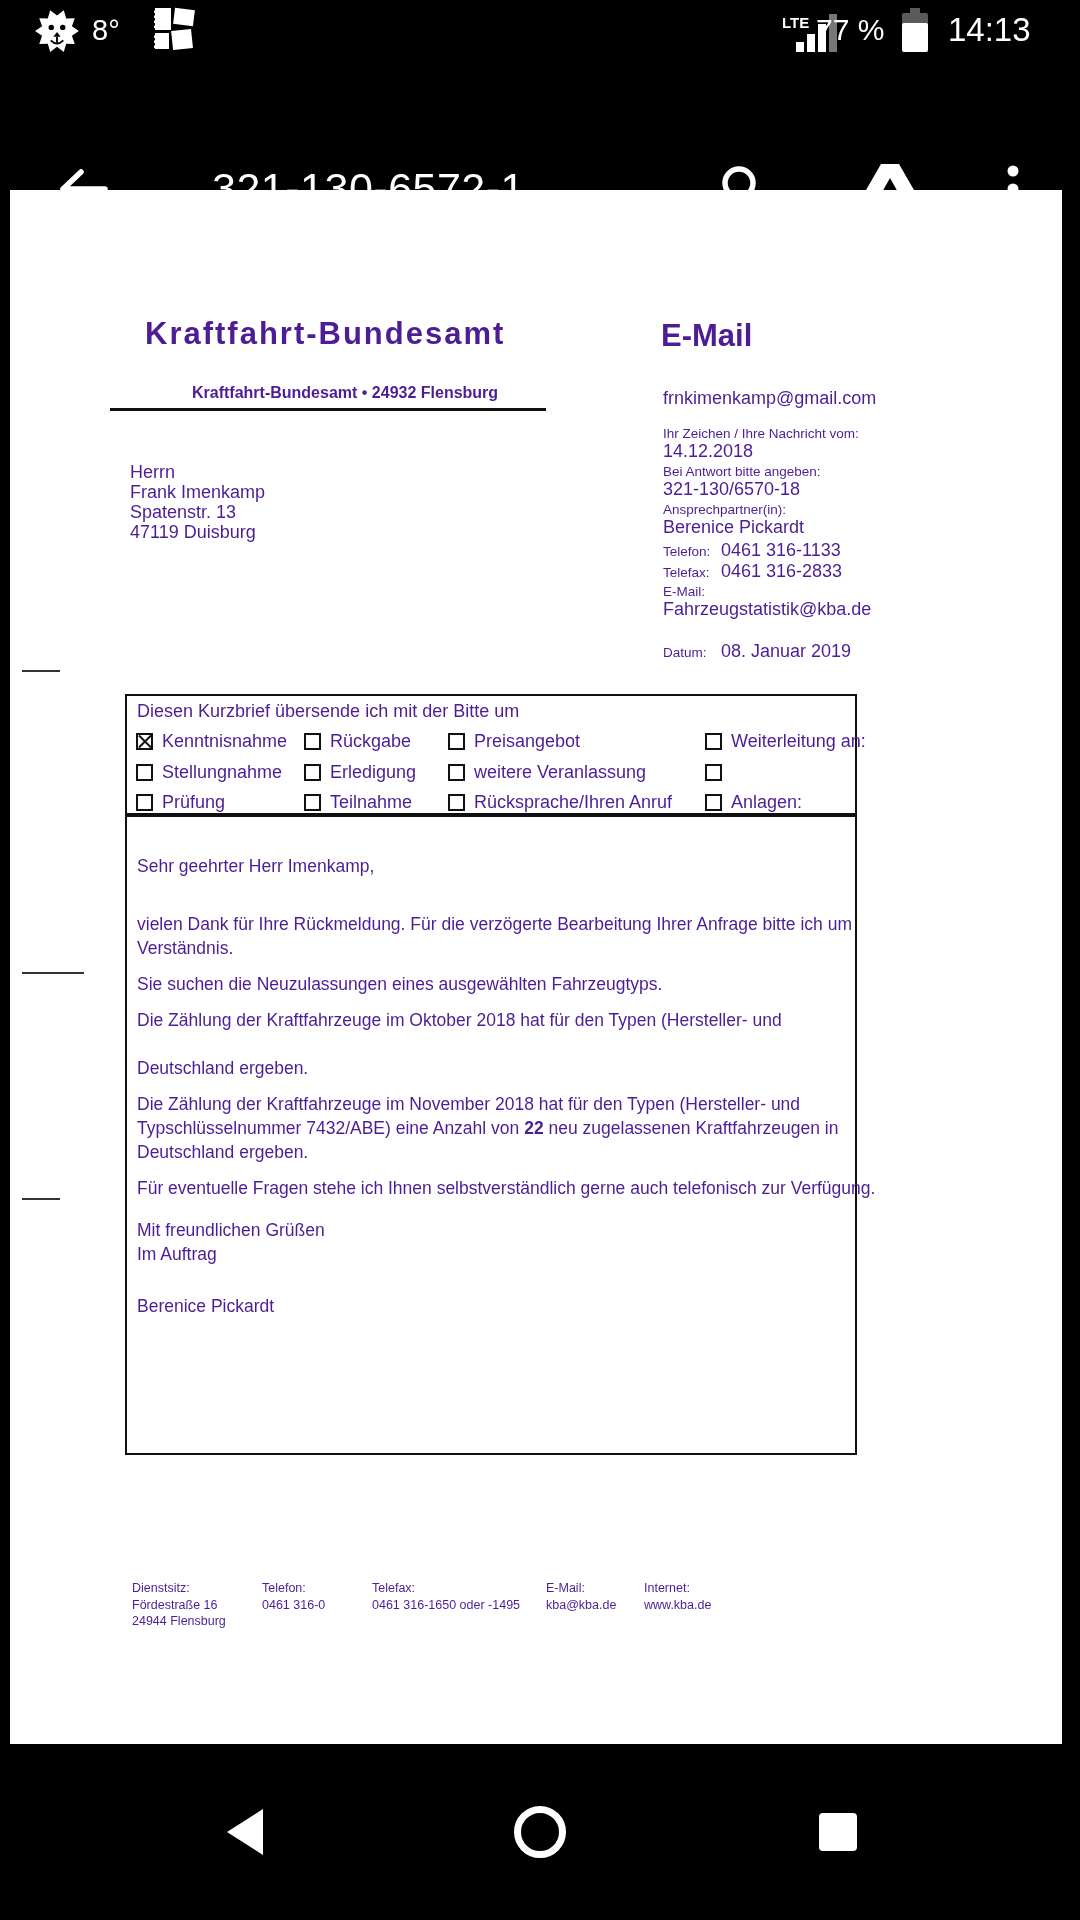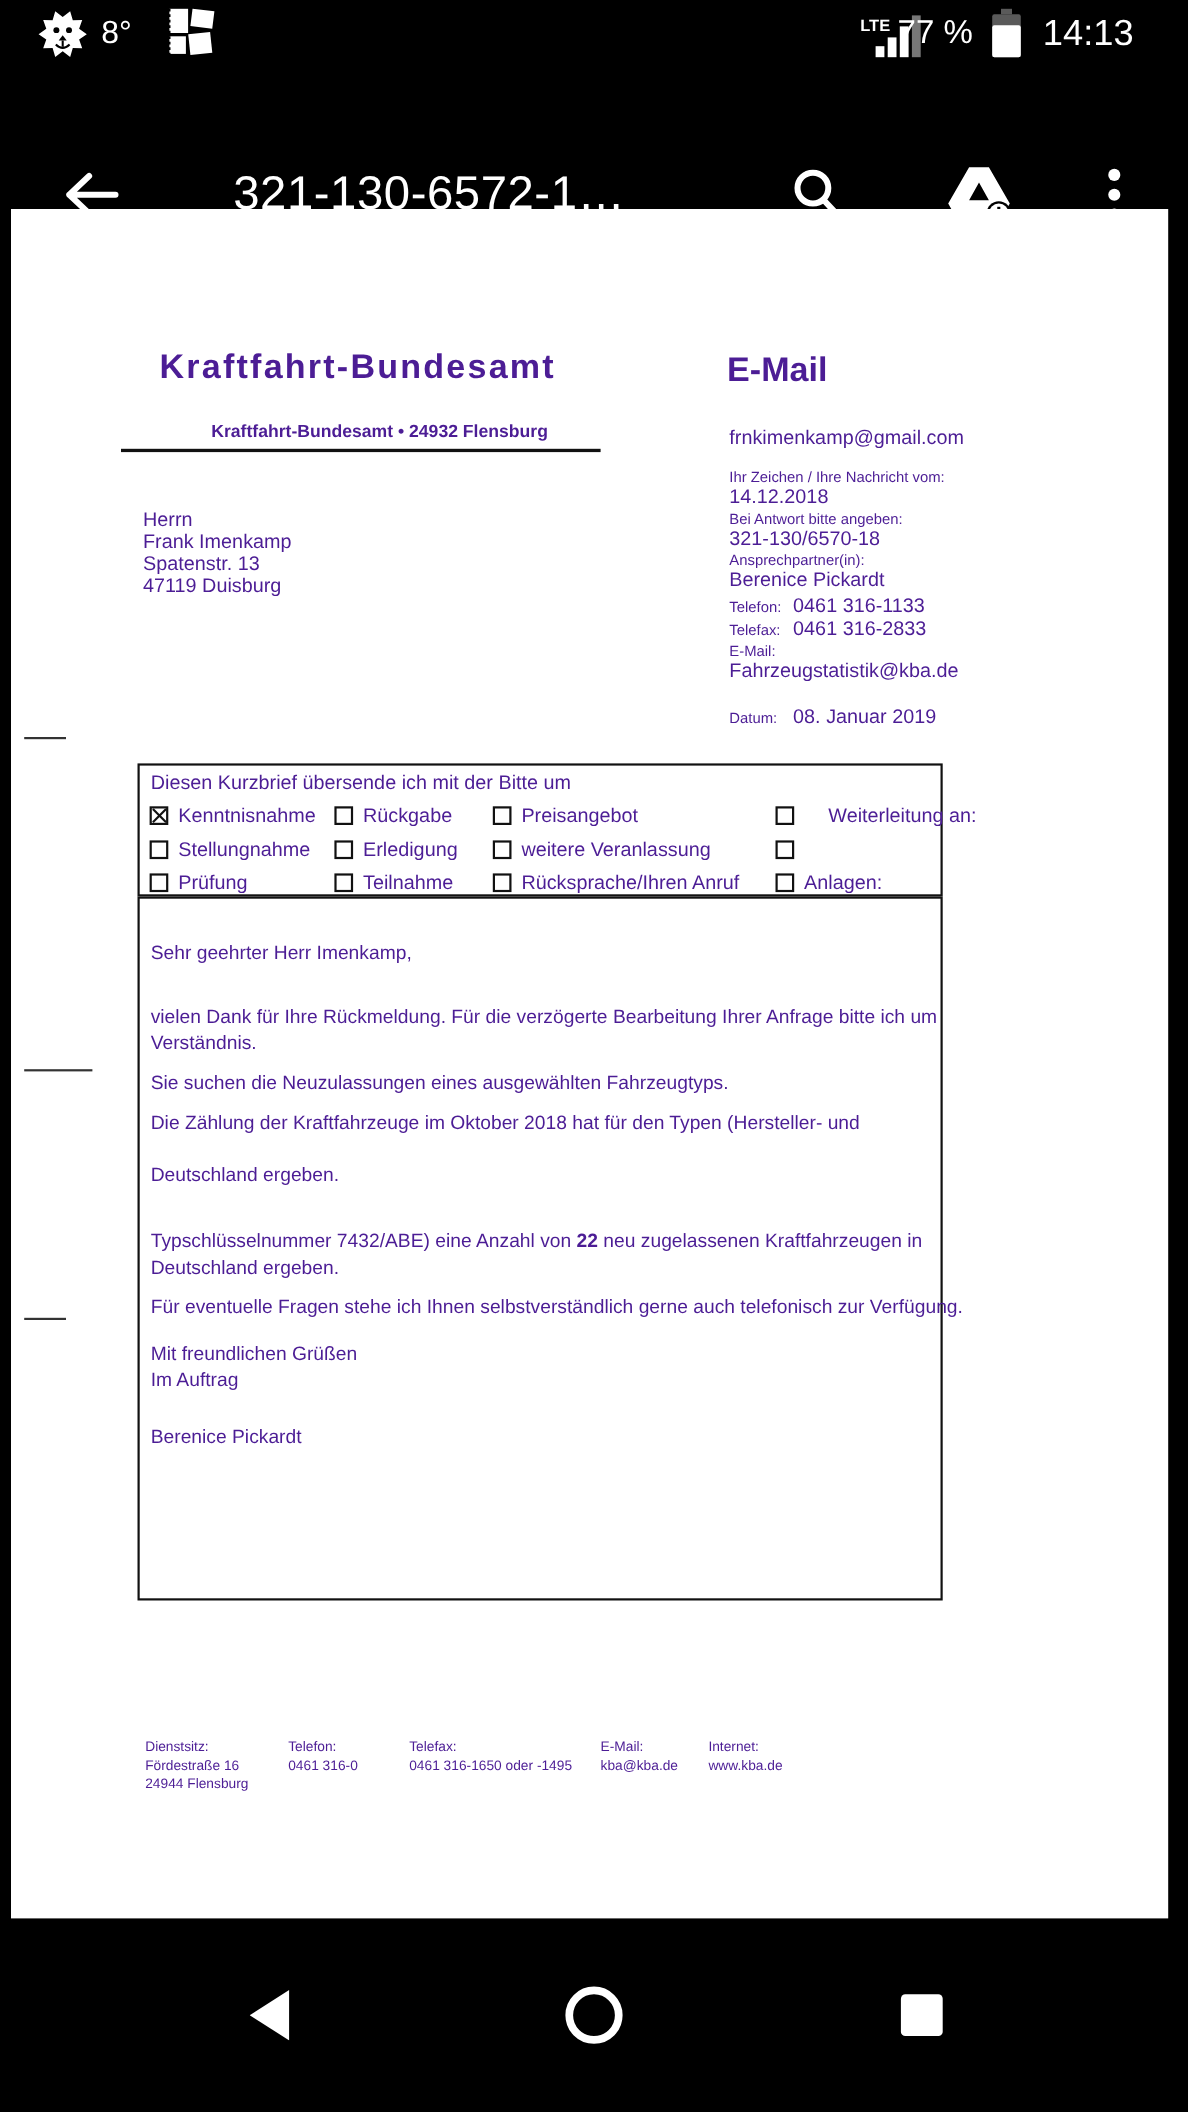--- a/index.html
+++ b/index.html
@@ -6,21 +6,21 @@
   *{box-sizing:border-box;}
   #screen{position:relative;width:1080px;height:1920px;background:#000;overflow:hidden;
           font-family:"Liberation Sans", sans-serif;}
   
   .statusbar{position:absolute;left:0;top:0;width:1080px;height:60px;color:#fff;}
   .sb-item{position:absolute;top:0;height:60px;display:flex;align-items:center;}
   .sb-temp{left:92px;font-size:29px;font-weight:400;}
   .sb-pct{left:816px;font-size:30px;}
   .sb-time{left:948px;font-size:33px;}
   
-  .appbar{position:absolute;left:0;top:60px;width:936px;height:130px;color:#fff;padding-left:32px;}
+  .appbar{position:absolute;left:0;top:72px;width:936px;height:130px;color:#fff;padding-left:32px;}
   .ab-title{position:absolute;left:212px;top:92px;font-size:43px;font-weight:500;letter-spacing:.5px;white-space:nowrap;}
   .ab-btn{position:absolute;width:70px;height:70px;top:82px;display:flex;align-items:center;justify-content:center;}
   
   .page{position:absolute;left:10px;top:190px;width:1052px;height:1554px;background:#fff;color:#4c1d95;}
   .abs{position:absolute;white-space:nowrap;}
   .doc-heading{font-size:31px;font-weight:600;letter-spacing:2px;}
   .doc-channel{font-size:31px;font-weight:700;}
   .sender-line{font-size:16px;font-weight:700;}
   .rule{position:absolute;background:#111;height:3px;}
   .addr{font-size:18px;line-height:20px;}
@@ -160,21 +160,21 @@
     <div class="kb-box" style="left:115px;top:504px;width:732px;height:121px;"></div>
     <div class="abs kb-title" style="left:127px;top:511px;">Diesen Kurzbrief übersende ich mit der Bitte um</div>
 
     <span class="cb checked" style="left:126px;top:543px;"></span>
     <div class="abs cb-label" style="left:152px;top:541px;">Kenntnisnahme</div>
     <span class="cb" style="left:294px;top:543px;"></span>
     <div class="abs cb-label" style="left:320px;top:541px;">Rückgabe</div>
     <span class="cb" style="left:438px;top:543px;"></span>
     <div class="abs cb-label" style="left:464px;top:541px;">Preisangebot</div>
     <span class="cb" style="left:695px;top:543px;"></span>
-    <div class="abs cb-label" style="left:721px;top:541px;margin-left:22px;">Weiterleitung an:</div>
+    <div class="abs cb-label" style="left:721px;top:541px;">Weiterleitung an:</div>
 
     <span class="cb" style="left:126px;top:574px;"></span>
     <div class="abs cb-label" style="left:152px;top:572px;">Stellungnahme</div>
     <span class="cb" style="left:294px;top:574px;"></span>
     <div class="abs cb-label" style="left:320px;top:572px;">Erledigung</div>
     <span class="cb" style="left:438px;top:574px;"></span>
     <div class="abs cb-label" style="left:464px;top:572px;">weitere Veranlassung</div>
     <span class="cb" style="left:695px;top:574px;"></span>
     <div class="abs cb-label" style="left:721px;top:572px;"></div>
 
@@ -188,20 +188,21 @@
     <div class="abs cb-label" style="left:721px;top:602px;">Anlagen:</div>
 
     <div class="kb-box" style="left:115px;top:625px;width:732px;height:640px;"></div>
 
     <div class="bl" style="left:127px;top:666px;">Sehr geehrter Herr Imenkamp,</div>
     <div class="bl" style="left:127px;top:724px;">vielen Dank für Ihre Rückmeldung. Für die verzögerte Bearbeitung Ihrer Anfrage bitte ich um</div>
     <div class="bl" style="left:127px;top:748px;">Verständnis.</div>
     <div class="bl" style="left:127px;top:784px;">Sie suchen die Neuzulassungen eines ausgewählten Fahrzeugtyps.</div>
     <div class="bl" style="left:127px;top:820px;">Die Zählung der Kraftfahrzeuge im Oktober 2018 hat für den Typen (Hersteller- und</div>
     <div class="bl" style="left:127px;top:868px;">Deutschland ergeben.</div>
+    <div class="bl" style="left:127px;top:904px;">Die Zählung der Kraftfahrzeuge im November 2018 hat für den Typen (Hersteller- und</div>
     <div class="bl" style="left:127px;top:928px;"><span>Typschlüsselnummer 7432/ABE) eine Anzahl von </span><b>22</b><span> neu zugelassenen Kraftfahrzeugen in</span></div>
     <div class="bl" style="left:127px;top:952px;">Deutschland ergeben.</div>
     <div class="bl" style="left:127px;top:988px;">Für eventuelle Fragen stehe ich Ihnen selbstverständlich gerne auch telefonisch zur Verfügung.</div>
     <div class="bl" style="left:127px;top:1030px;">Mit freundlichen Grüßen</div>
     <div class="bl" style="left:127px;top:1054px;">Im Auftrag</div>
     <div class="bl" style="left:127px;top:1106px;">Berenice Pickardt</div>
 
     <div class="foot" style="left:122px;top:1390px;">
       <div>Dienstsitz:</div>
       <div>Fördestraße 16</div>

